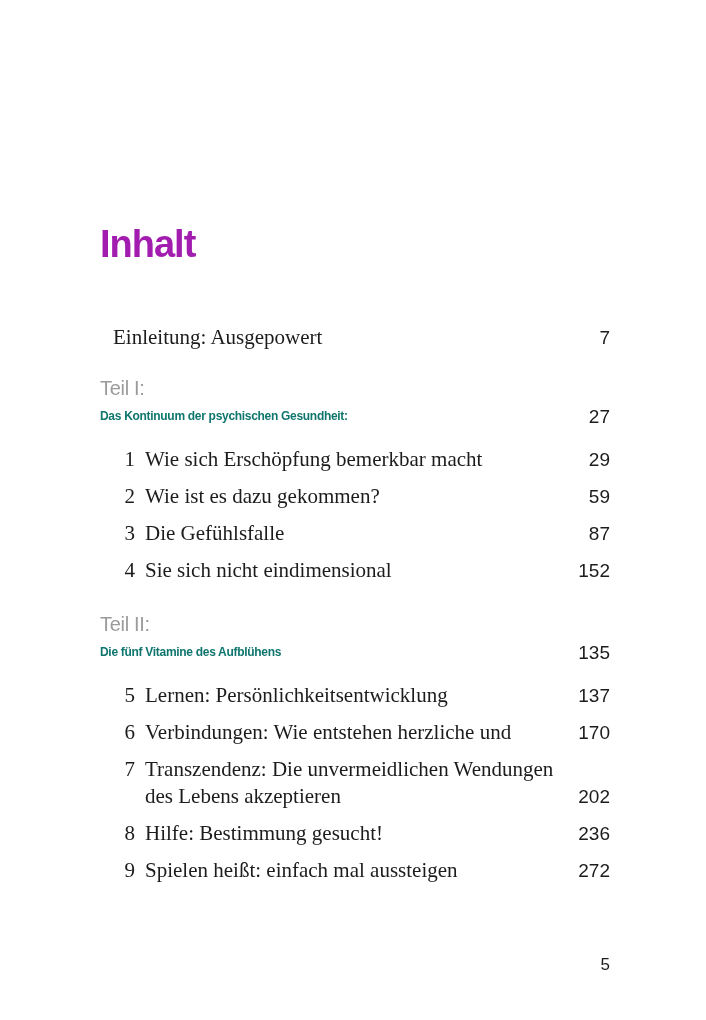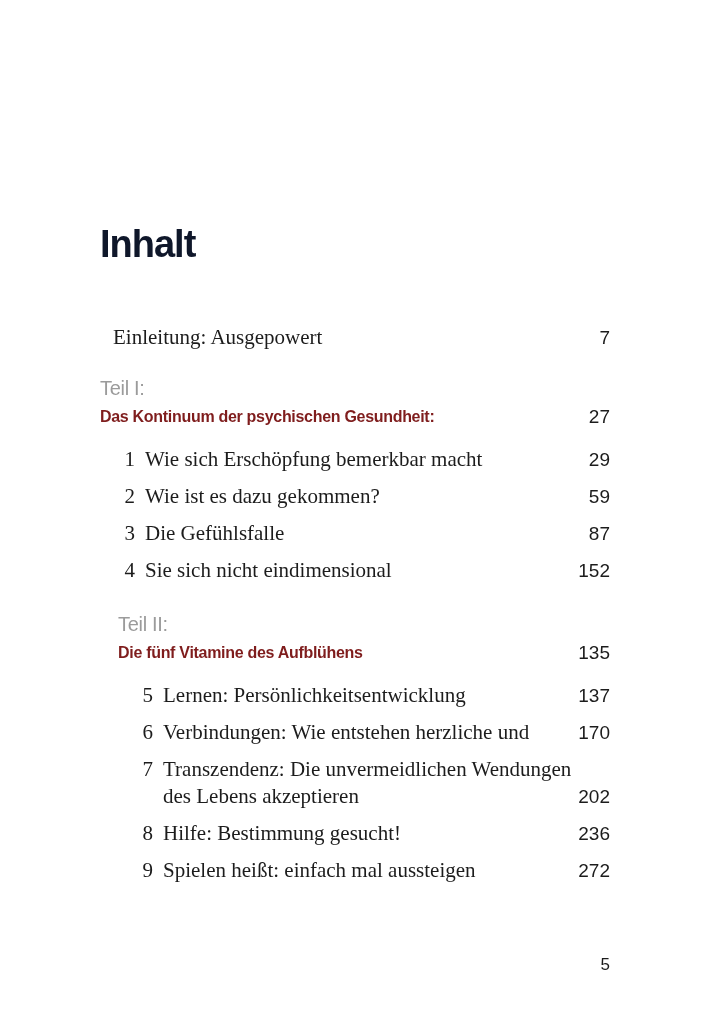--- a/index.html
+++ b/index.html
@@ -23,57 +23,57 @@
   }
   
   .page-title {
     margin-top: 224px;
     font-family: "Liberation Sans", sans-serif;
     font-weight: bold;
     font-stretch: condensed;
     font-size: 38px;
     line-height: 40px;
     letter-spacing: -1px;
-    color: #0f172a;
+    color: #a21caf;
   }
   
   .intro-row {
     margin-top: 60px;
     display: flex;
     align-items: flex-end;
     font-family: "Liberation Serif", serif;
     font-size: 21px;
     line-height: 27px;
     margin-left: 13px;
   }
   .intro-label { flex: 1; }
   
   .part { margin-top: 24px; }
-  .part-2 { margin-top: 27px; margin-left: 18px; }
+  .part-2 { margin-top: 27px; }
   .part-label {
     font-family: "Liberation Sans", sans-serif;
     font-weight: normal;
     font-stretch: condensed;
     font-size: 20px;
     line-height: 26px;
     letter-spacing: -0.3px;
     color: #9b9b9b;
   }
   .part-title-row {
     display: flex;
   }
   .part-title-lines {
     flex: 1;
     font-family: "Liberation Sans", sans-serif;
     font-weight: bold;
     font-stretch: condensed;
-    font-size: 16px;
+    font-size: 12px;
     line-height: 31px;
     letter-spacing: -0.3px;
-    color: #7f1d1d;
+    color: #0f766e;
   }
   .part-title-row .pagenum { align-self: flex-end; line-height: 31px; }
   
   .chapters { margin-top: 14px; }
   .ch-row {
     display: flex;
     margin-bottom: 10px;
     font-family: "Liberation Serif", serif;
     font-size: 21px;
     line-height: 27px;

